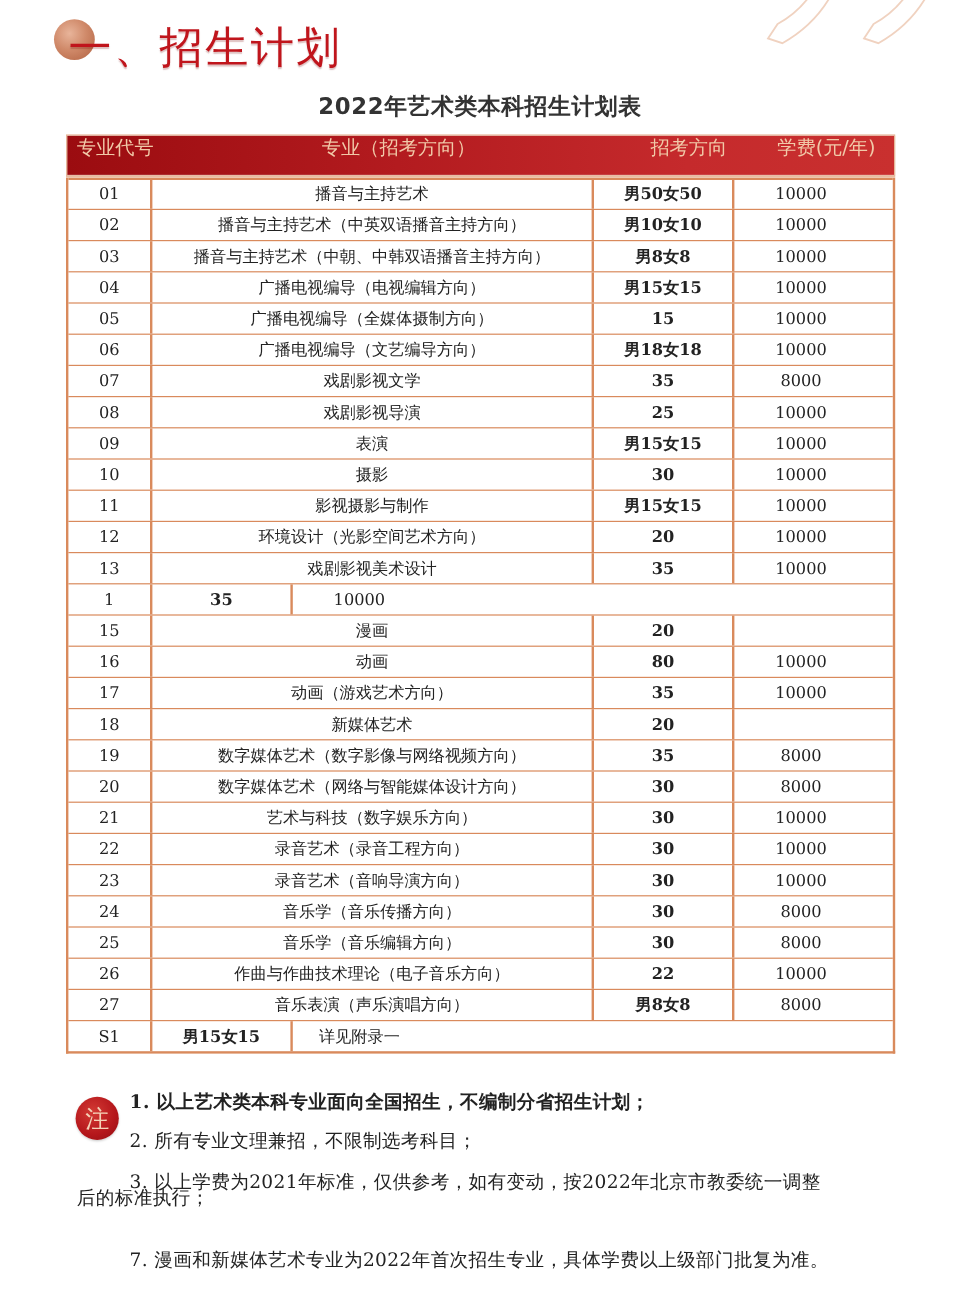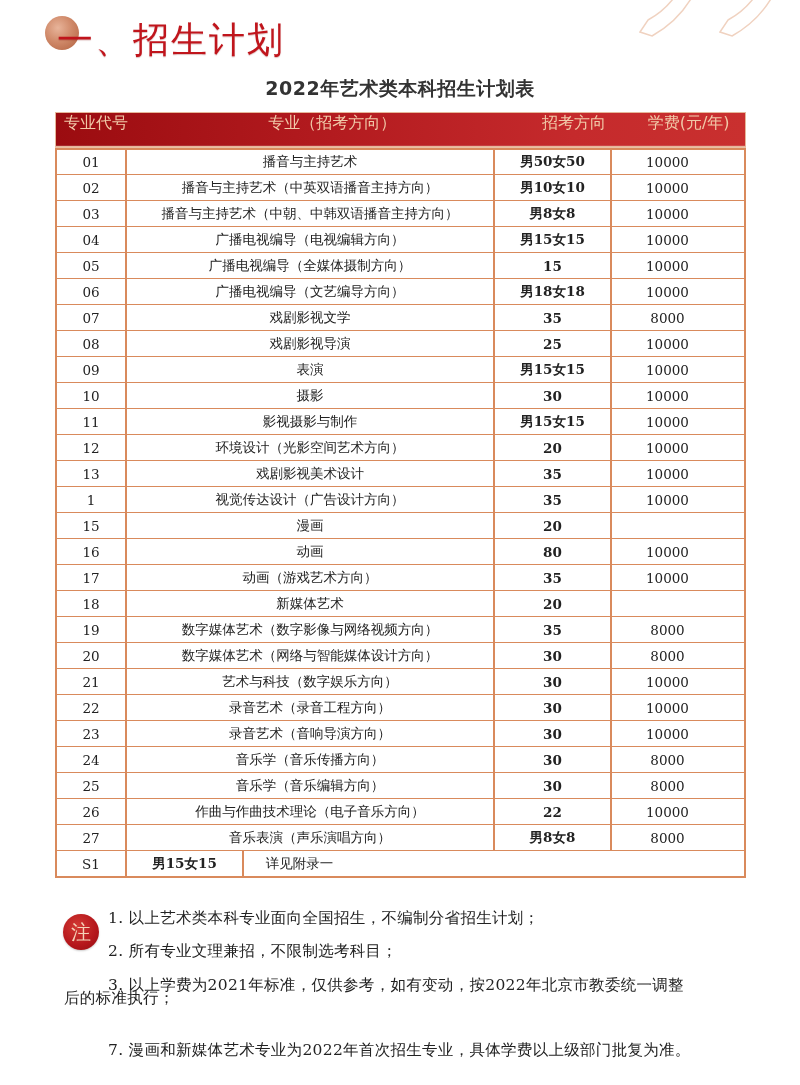--- a/index.html
+++ b/index.html
@@ -160,21 +160,20 @@
         <div class="td c4">10000</div>
       </div>
       <div class="tr">
         <div class="td c1">13</div>
         <div class="td c2">戏剧影视美术设计</div>
         <div class="td c3">35</div>
         <div class="td c4">10000</div>
       </div>
       <div class="tr">
         <div class="td c1">1</div>
-        <div class="td c2">视觉传达设计（广告设计方向）</div>
         <div class="td c3">35</div>
         <div class="td c4">10000</div>
       </div>
       <div class="tr">
         <div class="td c1">15</div>
         <div class="td c2">漫画</div>
         <div class="td c3">20</div>
         <div class="td c4"></div>
       </div>
       <div class="tr">
@@ -252,18 +251,18 @@
       <div class="tr">
         <div class="td c1">S1</div>
         <div class="td c3">男15女15</div>
         <div class="td c4">详见附录一</div>
       </div>
     </div>
 </div>
 
 <div class="notes">
   <div class="note-badge">注</div>
-  <div class="note-line" style="left:108px; top:8px;">1. 以上艺术类本科专业面向全国招生，不编制分省招生计划；</div>
+  <div class="note-line" style="left:108px; top:8px;font-weight:bold;">1. 以上艺术类本科专业面向全国招生，不编制分省招生计划；</div>
   <div class="note-line" style="left:108px; top:41px;">2. 所有专业文理兼招，不限制选考科目；</div>
   <div class="note-line" style="left:108px; top:75px;">3. 以上学费为2021年标准，仅供参考，如有变动，按2022年北京市教委统一调整</div>
   <div class="note-line" style="left:64px; top:88px;">后的标准执行；</div>
   <div class="note-line" style="left:108px; top:140px;">7. 漫画和新媒体艺术专业为2022年首次招生专业，具体学费以上级部门批复为准。</div>
 </div>
 
 </body></html>

